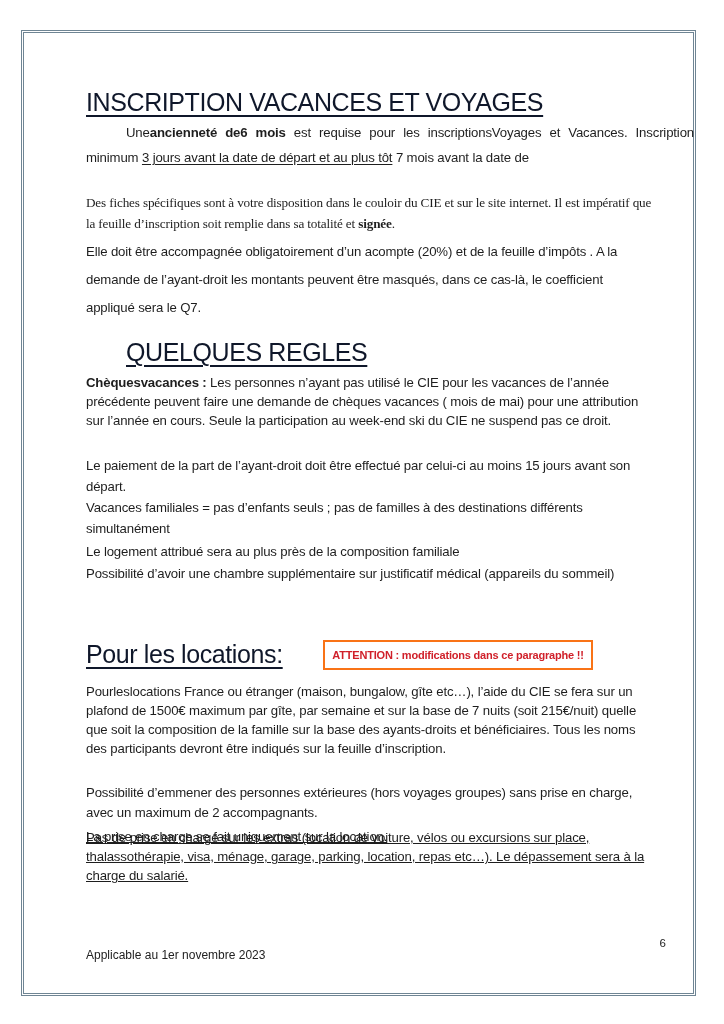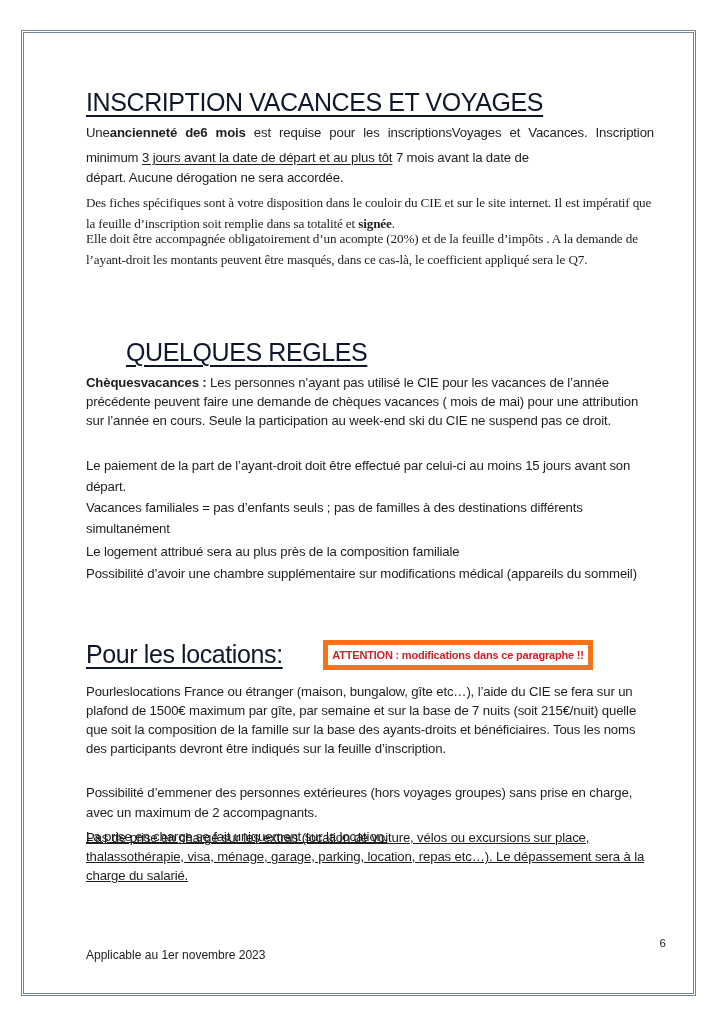--- a/index.html
+++ b/index.html
@@ -16,61 +16,60 @@
     position: absolute; left: 86px; margin: 0; font-weight: normal;
     color: #0f172a; font-size: 25px; letter-spacing: -0.4px;
     text-decoration: underline; text-decoration-thickness: 1.5px; text-underline-offset: 4px;
     white-space: nowrap;
   }
   .p {
     position: absolute; left: 86px; width: 568px; margin: 0;
     font-size: 13.2px; line-height: 20px; color: #1e1e1e; letter-spacing: -0.15px;
   }
   .tight { line-height: 19px; }
-  .just { text-align: justify; text-align-last: justify; }
+  .just { text-align: justify; text-align-last: justify; margin-left: 40px; }
   b { font-weight: bold; }
   u { text-decoration: underline; text-underline-offset: 2px; }
   .attention {
     position: absolute; left: 323px; top: 640px; width: 270px; height: 30px;
-    border: 5px solid #f97316; box-sizing: border-box;
+    border: 2px solid #f97316; box-sizing: border-box;
     color: #d0202a; font-weight: bold; font-size: 11px;
     display: flex; align-items: center; justify-content: center; letter-spacing: -0.2px;
   }
   .footer-left { position: absolute; left: 86px; top: 948px; font-size: 12px; color: #222; }
   .page-num { position: absolute; left: 455px; top: 937px; width: 211px; text-align: right; font-size: 11.5px; color: #222; }
 </style>
 </head>
 <body>
 
 <div class="frame"></div>
 
 <h2 class="h" style="top:88px;">INSCRIPTION VACANCES ET VOYAGES</h2>
 
 <p class="p just" style="top:123px; line-height:20px;">
   <span>Une</span><b>ancienneté de6 mois</b><span> est requise pour les inscriptionsVoyages et Vacances. Inscription</span>
 </p>
 <p class="p" style="top:148px; line-height:20px;">
   <span>minimum </span><u>3 jours avant la date de départ et au plus tôt</u><span> 7 mois avant la date de</span><br>
-  <span>départ. Aucune dérogation ne sera accordée.</span>
 </p>
 
 <p class="p" style="top:192px; line-height:21px;font-family:Liberation Serif, serif;">
   <span>Des fiches spécifiques sont à votre disposition dans le couloir du CIE et sur le site internet. Il est impératif que la feuille d’inscription soit remplie dans sa totalité et </span><b>signée</b><span>.</span>
 </p>
-<p class="p" style="top:228px; line-height:21px;font-family:Liberation Serif, serif;">Elle doit être accompagnée obligatoirement d’un acompte (20%) et de la feuille d’impôts . A la demande de l’ayant-droit les montants peuvent être masqués, dans ce cas-là, le coefficient appliqué sera le Q7.</p>
+<p class="p" style="top:238px; line-height:28px;">Elle doit être accompagnée obligatoirement d’un acompte (20%) et de la feuille d’impôts . A la demande de l’ayant-droit les montants peuvent être masqués, dans ce cas-là, le coefficient appliqué sera le Q7.</p>
 
 <h2 class="h" style="top:338px;margin-left:40px;">QUELQUES REGLES</h2>
 
 <p class="p tight" style="top:373px;">
   <b>Chèquesvacances :</b><span> Les personnes n’ayant pas utilisé le CIE pour les vacances de l’année précédente peuvent faire une demande de chèques vacances ( mois de mai) pour une attribution sur l’année en cours. Seule la participation au week-end ski du CIE ne suspend pas ce droit.</span>
 </p>
 <p class="p" style="top:455px; line-height:21px;">Le paiement de la part de l’ayant-droit doit être effectué par celui-ci au moins 15 jours avant son départ.</p>
 <p class="p" style="top:497px; line-height:21px;">Vacances familiales = pas d’enfants seuls ; pas de familles à des destinations différents simultanément</p>
 <p class="p" style="top:542px;">Le logement attribué sera au plus près de la composition familiale</p>
-<p class="p tight" style="top:564px;">Possibilité d’avoir une chambre supplémentaire sur modifications médical (appareils du sommeil)</p>
+<p class="p tight" style="top:564px;">Possibilité d’avoir une chambre supplémentaire sur justificatif médical (appareils du sommeil)</p>
 
 <h2 class="h" style="top:640px;">Pour les locations:</h2>
 <div class="attention">ATTENTION : modifications dans ce paragraphe !!</div>
 
 <p class="p tight" style="top:682px;">Pourleslocations France ou étranger (maison, bungalow, gîte etc…), l’aide du CIE se fera sur un plafond de 1500€ maximum par gîte, par semaine et sur la base de 7 nuits (soit 215€/nuit) quelle que soit la composition de la famille sur la base des ayants-droits et bénéficiaires. Tous les noms des participants devront être indiqués sur la feuille d’inscription.</p>
 <p class="p" style="top:783px; line-height:20px;">Possibilité d’emmener des personnes extérieures (hors voyages groupes) sans prise en charge, avec un maximum de 2 accompagnants.</p>
 <p class="p" style="top:827px;text-decoration:underline;">La prise en charge se fait uniquement sur la location.</p>
 <p class="p tight" style="top:828px;text-decoration:underline;">Pas de prise en charge sur les extras (location de voiture, vélos ou excursions sur place, thalassothérapie, visa, ménage, garage, parking, location, repas etc…). Le dépassement sera à la charge du salarié.</p>
 
 <div class="page-num">6</div>

